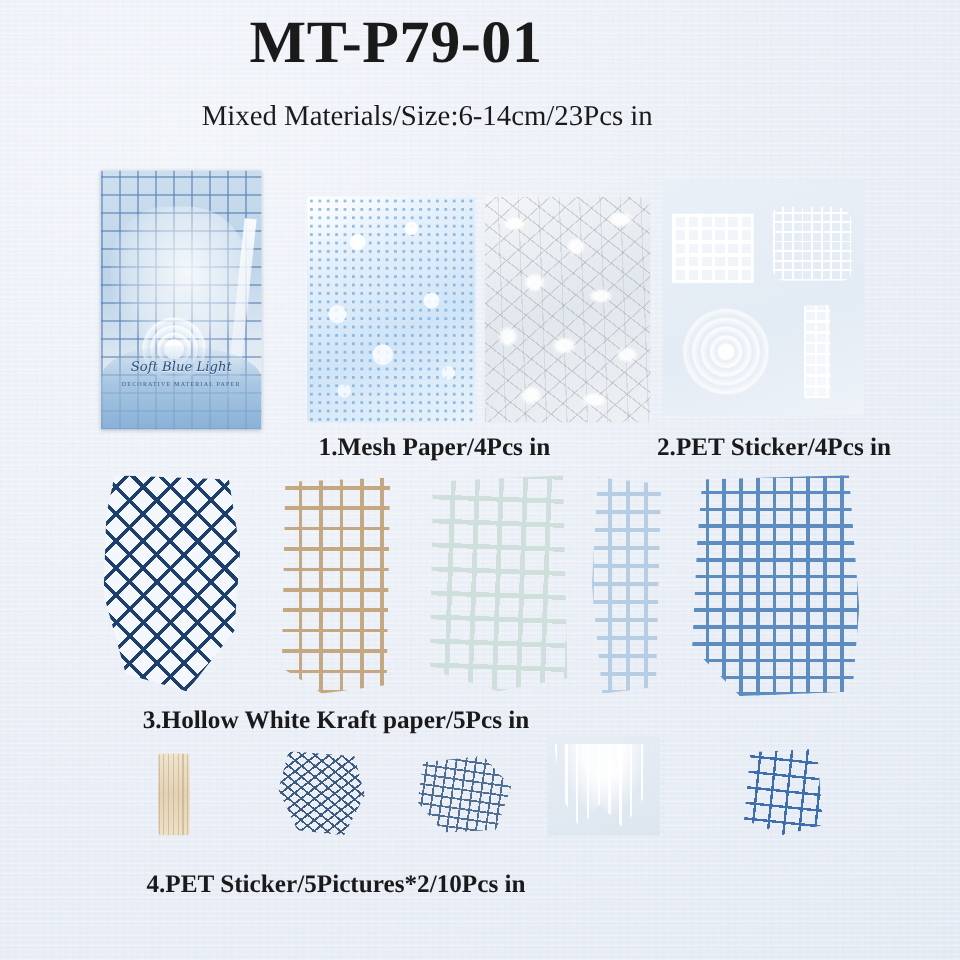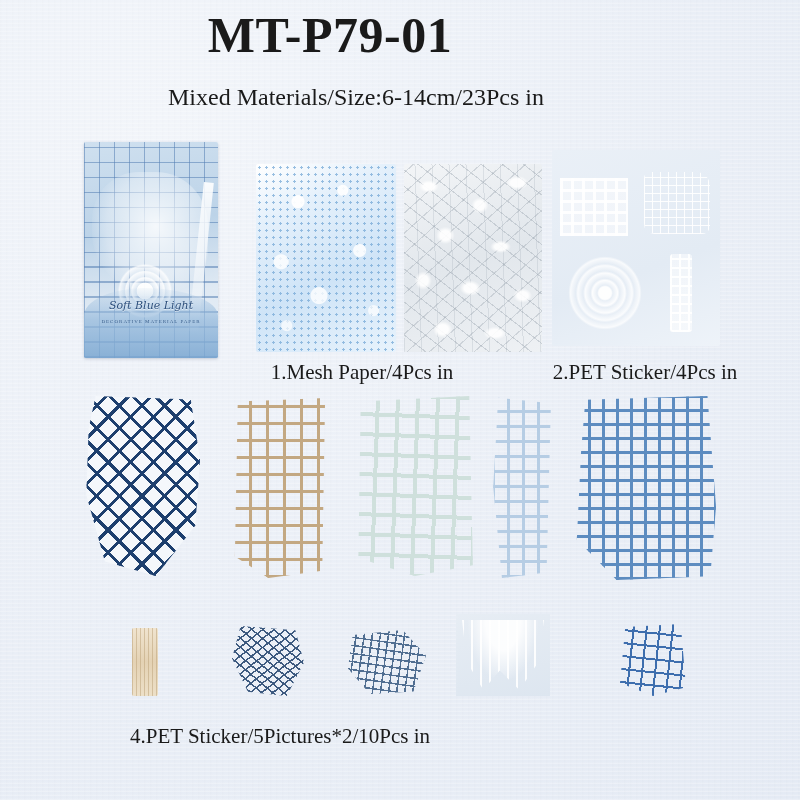--- a/index.html
+++ b/index.html
@@ -49,20 +49,21 @@
     left: 0;
     width: 712px;
     text-align: center;
     font-size: 24px;
   }
   .caption {
     position: absolute;
     font-size: 21px;
     text-align: center;
     white-space: nowrap;
+    font-weight: bold;
   }
   .sample {
     position: absolute;
     overflow: hidden;
   }
 
   
   .pkg {
     left: 84px;
     top: 142px;
@@ -345,20 +346,21 @@
 
   <div class="caption" style="left:254px; top:360px; width:216px;">1.Mesh Paper/4Pcs in</div>
   <div class="caption" style="left:520px; top:360px; width:250px;">2.PET Sticker/4Pcs in</div>
 
   <div class="sample k1"></div>
   <div class="sample k2"></div>
   <div class="sample k3"></div>
   <div class="sample k4"></div>
   <div class="sample k5"></div>
 
+  <div class="caption" style="left:80px; top:588px; width:400px;">3.Hollow White Kraft paper/5Pcs in</div>
 
   <div class="sample s1"></div>
   <div class="sample s2"></div>
   <div class="sample s3"></div>
   <div class="sample s4">
     <div class="lacefan"></div>
   </div>
   <div class="sample s5"></div>
 
   <div class="caption" style="left:80px; top:724px; width:400px;">4.PET Sticker/5Pictures*2/10Pcs in</div>

